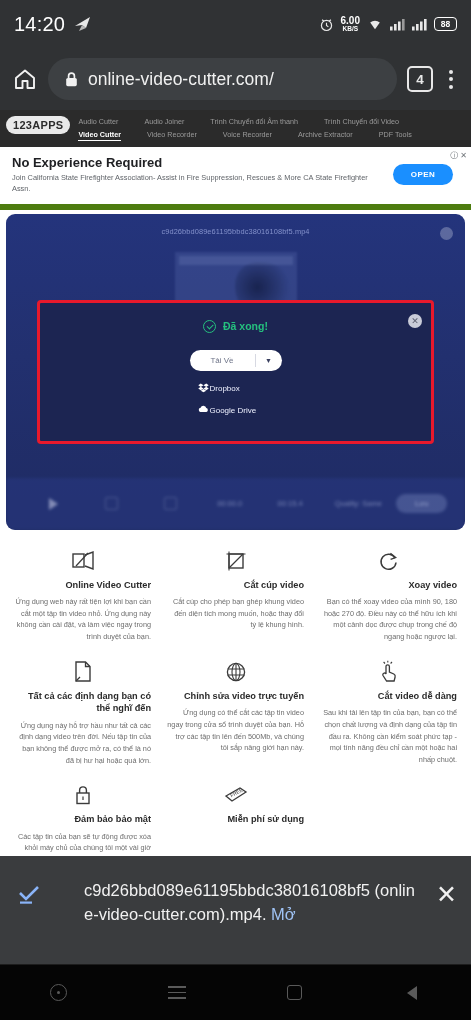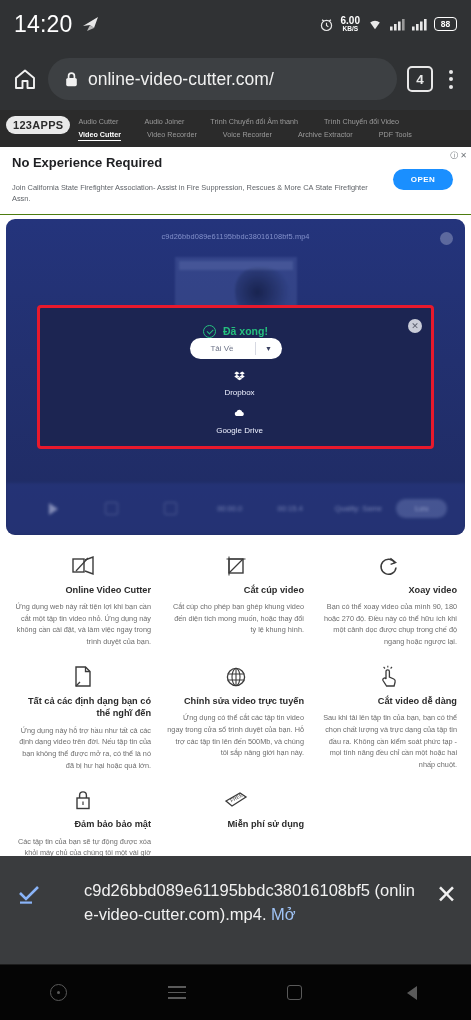--- a/index.html
+++ b/index.html
@@ -11,21 +11,21 @@
   }
   .phone { width: 471px; height: 1020px; position: relative; display: flex; flex-direction: column; background:#fff; }
 
   
   .statusbar {
     height: 48px; background: #303234; flex: 0 0 48px;
     display: flex; align-items: center; justify-content: space-between;
     padding: 0 14px; color: #fff;
   }
   .sb-left { display: flex; align-items: center; gap: 9px; }
-  .sb-clock { font-size: 23px; letter-spacing: .2px; }
+  .sb-clock { font-size: 20px; letter-spacing: .2px; }
   .sb-right { display: flex; align-items: center; gap: 7px; }
   .net-speed { display: flex; flex-direction: column; align-items: center; line-height: 1; }
   .net-speed .n1 { font-size: 10px; font-weight: bold; }
   .net-speed .n2 { font-size: 6.5px; font-weight: bold; }
   .battery {
     border: 1.6px solid #fff; border-radius: 4px;
     font-size: 8.5px; padding: 1px 3px 1px 3px; min-width: 23px; text-align: center;
     font-weight: bold;
   }
 
@@ -59,27 +59,27 @@
     background: #e9e9e9; color: #2b2b2b; border-radius: 9px;
     font-size: 11px; font-weight: bold; letter-spacing: .3px;
     padding: 3px 7px; flex: 0 0 auto; margin-top: 1px;
   }
   .navlinks { display: flex; flex-wrap: wrap; gap: 4px 26px; padding-top: 2px; }
   .navlinks a { color: #9a9a9a; font-size: 7.2px; text-decoration: none; white-space: nowrap; }
   .navlinks a.active { color: #fff; font-weight: bold; border-bottom: 1.4px solid #fff; padding-bottom: 1px; }
 
   
   .ad {
-    background: #fff; border-bottom: 1px solid #4d7c0f;
+    background: #fff; border-bottom: 6px solid #4d7c0f;
     padding: 8px 10px 9px 12px; position: relative;
     display: flex; align-items: center; gap: 10px;
   }
   .ad-text { flex: 1; min-width: 0; }
   .ad-title { font-size: 13px; font-weight: bold; color: #202124; line-height: 1.25; }
-  .ad-body { font-size: 7.4px; color: #5f6368; line-height: 1.45; margin-top: 12px; }
+  .ad-body { font-size: 7.4px; color: #5f6368; line-height: 1.45; margin-top: 2px; }
   .ad-cta {
     background: #1a8fff; color: #fff; border-radius: 13px;
     font-size: 8px; font-weight: bold; letter-spacing: .4px;
     padding: 6px 0; width: 60px; text-align: center; flex: 0 0 auto; margin-right: 8px;
   }
   .ad-close { position: absolute; top: 3px; right: 4px; display: flex; gap: 2px; align-items: center; }
   .ad-close span { font-size: 8px; color: #70757a; }
 
   
   .apppanel {
@@ -143,34 +143,34 @@
     content: ""; position: absolute; left: 3px; top: 3.2px; width: 5px; height: 2.6px;
     border-left: 1.4px solid #25c07e; border-bottom: 1.4px solid #25c07e;
     transform: rotate(-45deg);
   }
   .done-label { color: #25c07e; font-size: 10.5px; font-weight: bold; }
   .modal-x {
     position: absolute; right: 9px; top: 11px; width: 14px; height: 14px;
     background: #c9ccd8; border-radius: 50%; color: #5d6170;
     font-size: 9px; display: flex; align-items: center; justify-content: center;
   }
-  .dl-wrap { display: flex; flex-direction: column; align-items: center; }
+  .dl-wrap { margin-top: 17px; display: flex; flex-direction: column; align-items: center; }
   .dl-btn {
     background: #fff; border-radius: 14px; height: 21px; width: 92px;
     display: flex; align-items: center; color: #6e7488; font-size: 8px;
   }
   .dl-btn .lbl { flex: 1; text-align: center; }
   .dl-btn .sep { width: 1px; height: 13px; background: #d7d9e2; }
   .dl-btn .caret {
     width: 26px; display: flex; align-items: center; justify-content: center;
     font-size: 7px; color: #3a4060;
   }
   .cloud-row {
-    display: flex; align-items: center; gap: 7px; margin-top: 11px;
-    width: 92px; padding-left: 8px; flex-direction: column;
+    display: flex; align-items: flex-end; gap: 1px; margin-top: 11px;
+    width: 92px; padding-left: 8px;
   }
   .cloud-row .txt { color: #eef1ff; font-size: 8px; }
   .cloud-ic { width: 11px; height: 11px; flex: 0 0 auto; }
 
   
   .features { padding: 12px 6px 6px 6px; }
   .frow { display: flex; }
   .fcard { flex: 1 1 0; padding: 6px 8px 10px 8px; text-align: right; }
   .ficon { height: 26px; display: flex; align-items: center; justify-content: center; margin-bottom: 5px; }
   .ftitle { font-size: 9.2px; font-weight: bold; color: #2b2b2b; line-height: 1.35; margin-bottom: 5px; }
@@ -406,21 +406,21 @@
           <div class="fbody">Ứng dụng có thể cắt các tập tin video ngay trong cửa sổ trình duyệt của bạn. Hỗ trợ các tập tin lên đến 500Mb, và chúng tôi sắp nâng giới hạn này.</div>
         </div>
         <div class="fcard">
           <div class="ficon">
             <svg width="20" height="24" viewBox="0 0 20 24">
               <path d="M7 14 V6.5 a1.7 1.7 0 0 1 3.4 0 V12 l4.4 2 a2.6 2.6 0 0 1 1.3 3 l-1 4 H7.6 L4 15.5 a1.6 1.6 0 0 1 3 -1.5 Z" fill="none" stroke="#3b3b3b" stroke-width="1.3"></path>
               <path d="M6 3.5 L4.6 2 M11.6 3.5 L13 2 M8.8 2.6 L8.8 0.8" stroke="#3b3b3b" stroke-width="1.1"></path>
             </svg>
           </div>
           <div class="ftitle">Cắt video dễ dàng</div>
-          <div class="fbody">Sau khi tải lên tập tin của bạn, bạn có thể chọn chất lượng và trực dạng của tập tin đầu ra. Không cần kiểm soát phức tạp - mọi tính năng đều chỉ cần một hoặc hai nhấp chuột.</div>
+          <div class="fbody">Sau khi tải lên tập tin của bạn, bạn có thể chọn chất lượng và định dạng của tập tin đầu ra. Không cần kiểm soát phức tạp - mọi tính năng đều chỉ cần một hoặc hai nhấp chuột.</div>
         </div>
       </div>
 
       <div class="frow">
         <div class="fcard">
           <div class="ficon">
             <svg width="20" height="23" viewBox="0 0 20 23">
               <rect x="4" y="9" width="12" height="10.5" fill="none" stroke="#3b3b3b" stroke-width="1.4"></rect>
               <path d="M6.6 9 V6.3 a3.4 3.4 0 0 1 6.8 0 V9" fill="none" stroke="#3b3b3b" stroke-width="1.4"></path>
               <path d="M10 12.5 V16" stroke="#3b3b3b" stroke-width="1.2"></path>

